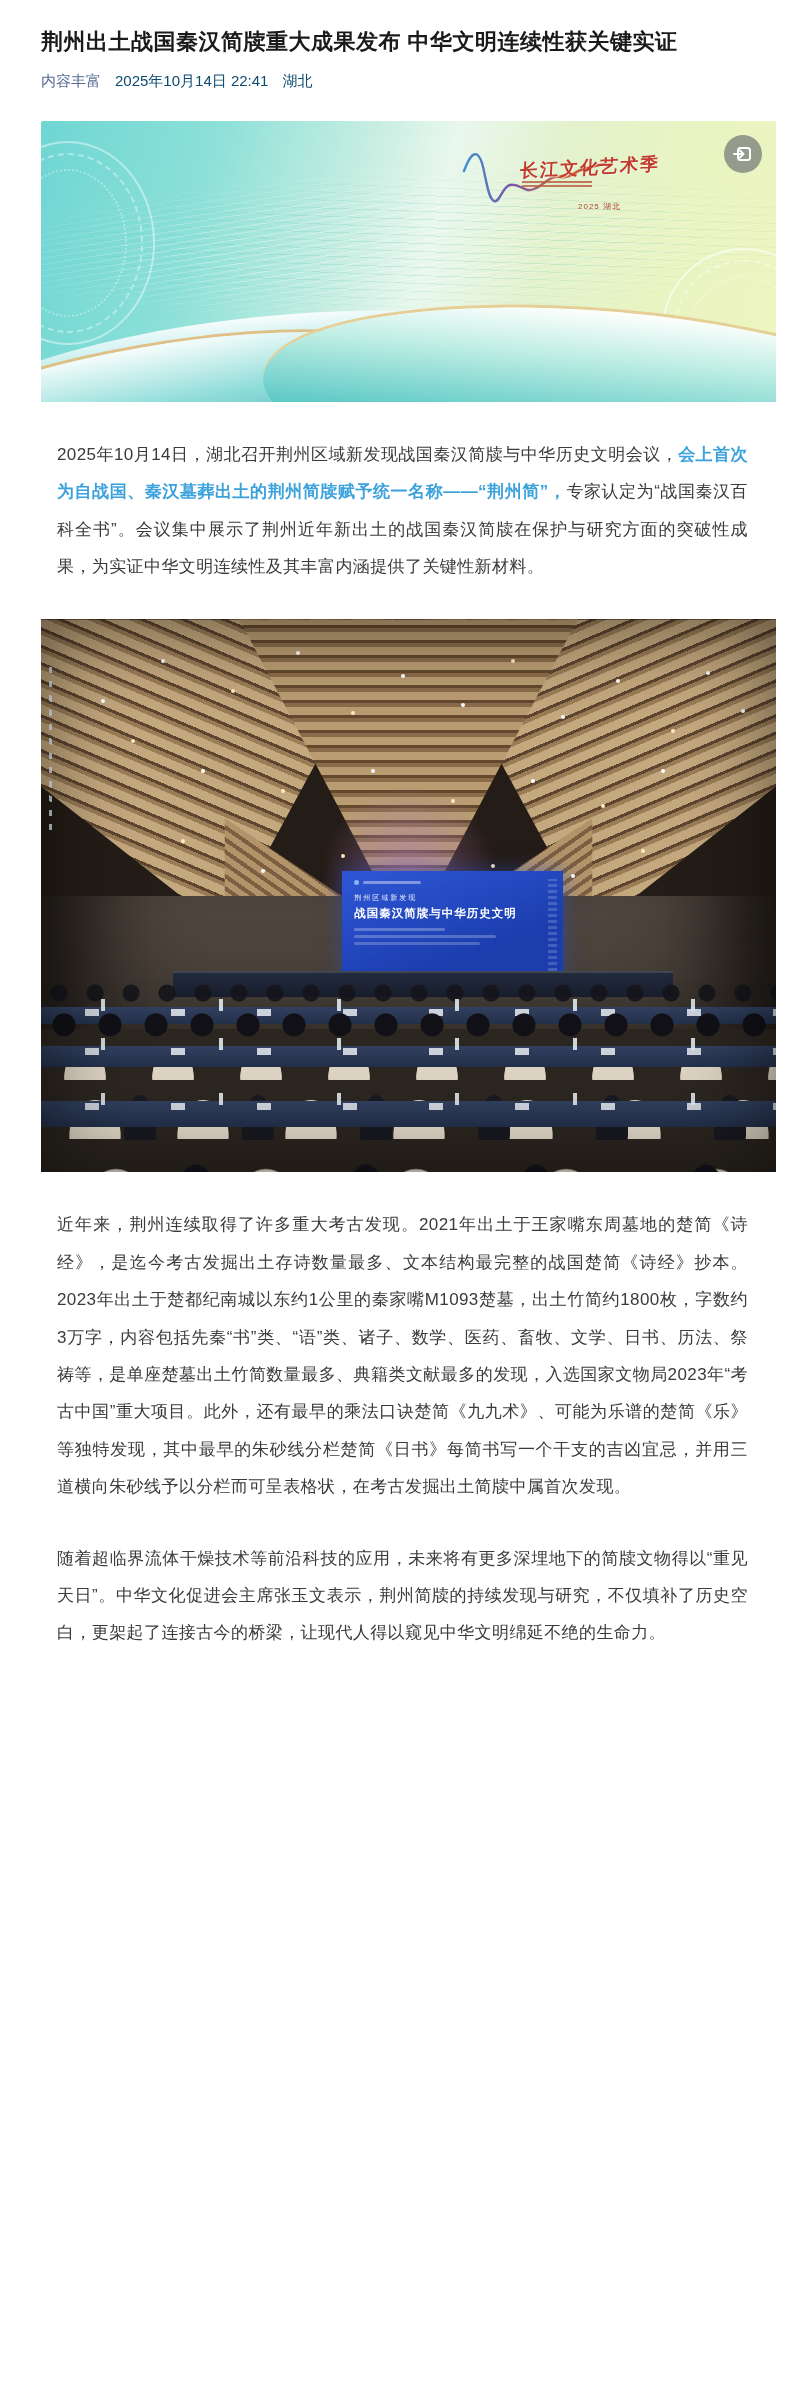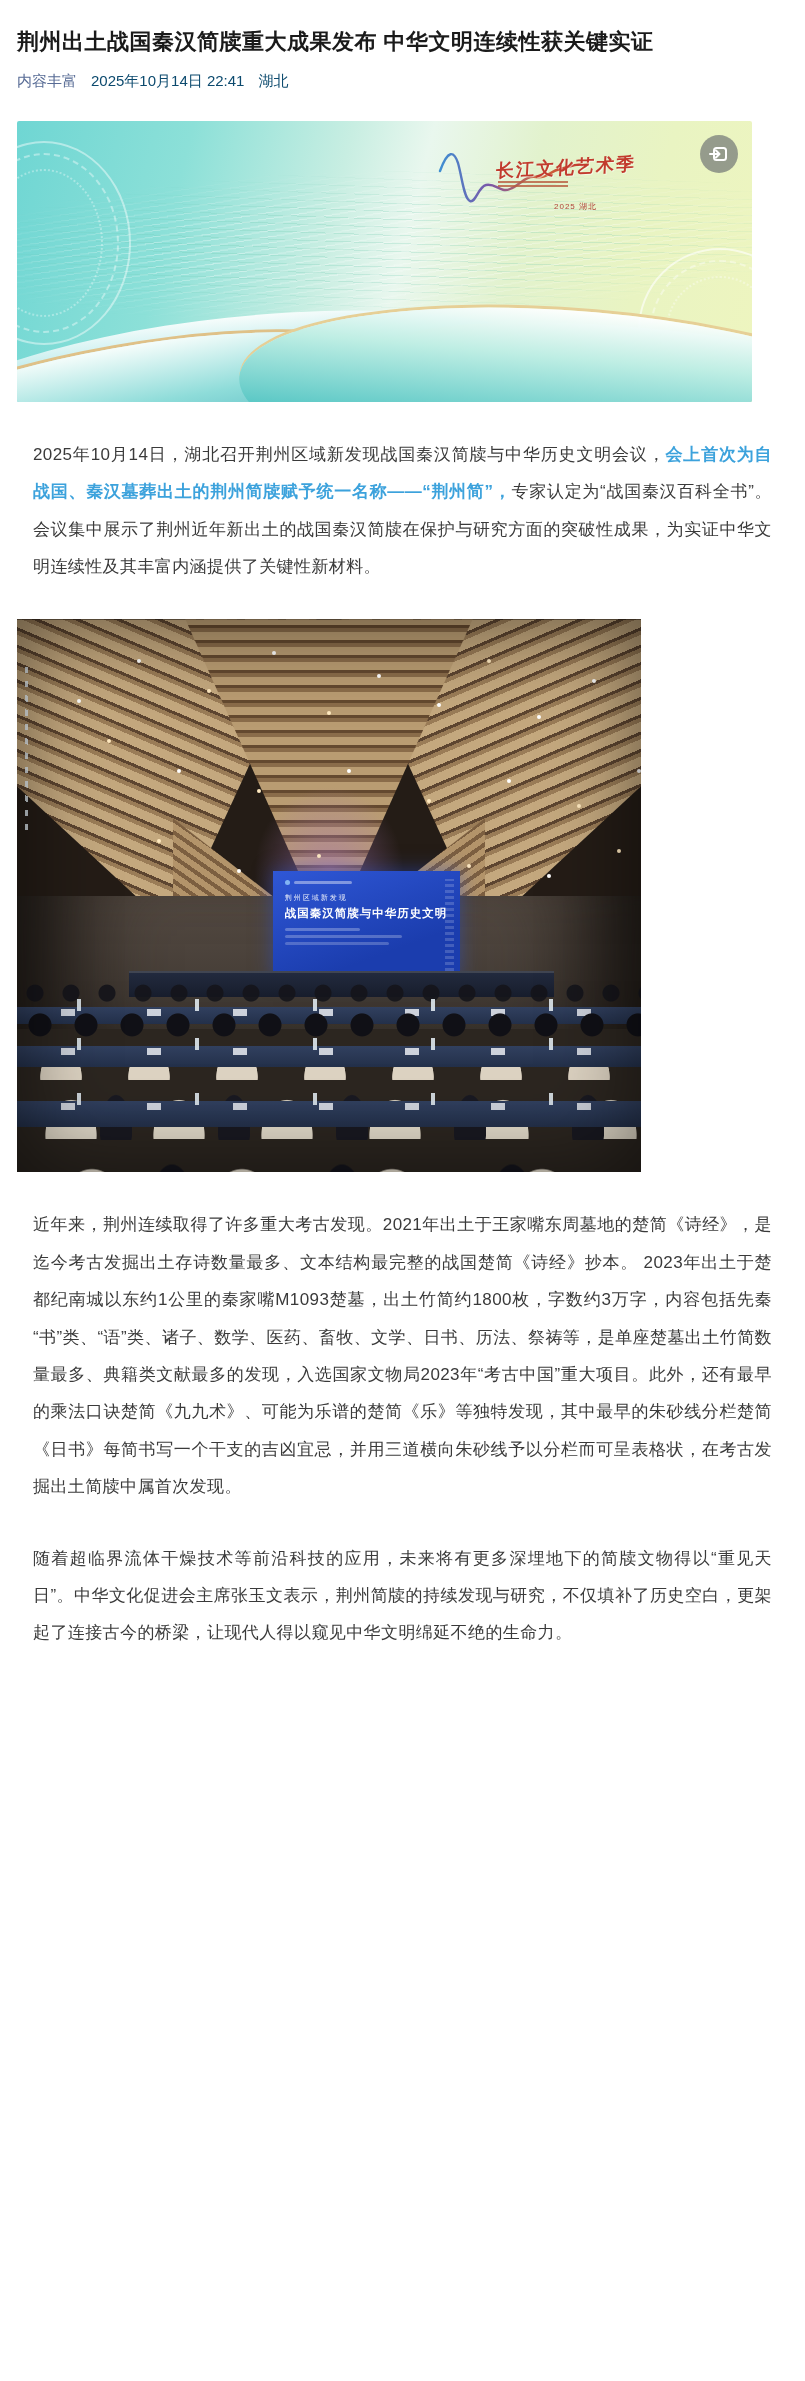--- a/index.html
+++ b/index.html
@@ -2,21 +2,21 @@
 <html lang="zh"><head>
 <meta charset="utf-8">
 <style>
   html,body{margin:0;padding:0;background:#ffffff;}
   body{
     width:805px;
     font-family:"Liberation Sans","DejaVu Sans",sans-serif;
     color:#353535;
     -webkit-font-smoothing:antialiased;
   }
-  .page{width:805px;box-sizing:border-box;padding:26px 17px 24px;}
+  .page{width:805px;box-sizing:border-box;padding:26px 41px 24px;}
   
   h1.title{
     margin:0 0 14px;
     font-size:22px;line-height:1.45;font-weight:700;color:#1a1a1a;letter-spacing:.5px;
   }
   .byline{display:flex;align-items:center;gap:14px;font-size:15px;margin-bottom:30px;}
   .byline .source{color:#576b95;text-decoration:none;cursor:pointer;}
   .byline .meta{color:#0c4a6e;}
   
   .banner{
@@ -63,21 +63,21 @@
     position:absolute;right:14px;top:14px;width:38px;height:38px;border-radius:50%;
     background:rgba(120,126,122,.75);display:flex;align-items:center;justify-content:center;cursor:pointer;
   }
   
   .para{
     margin:34px 16px;font-size:17px;line-height:2.2;text-align:justify;color:#3a3a3a;letter-spacing:.4px;
   }
   .para .hl{color:#3ca2dc;font-weight:700;cursor:pointer;}
   
   .photo{
-    position:relative;width:624px;height:553px;margin:26px 0 0;overflow:hidden;background:#2c2620;
+    position:relative;width:735px;height:553px;margin:26px 0 0;overflow:hidden;background:#2c2620;
   }
   .ph-ceiling{position:absolute;left:0;top:0;right:0;height:58%;background:#241c16;}
   .ph-ceiling .sec{position:absolute;inset:0;}
   .cl{clip-path:polygon(0 0,48% 0,25% 97%,0 52%);
       background:repeating-linear-gradient(23deg,#c4a87e 0 9px,#9a7c57 9px 13px,#5d4530 13px 16px);}
   .cr{clip-path:polygon(52% 0,100% 0,100% 52%,75% 97%);
       background:repeating-linear-gradient(-23deg,#c4a87e 0 9px,#9a7c57 9px 13px,#5d4530 13px 16px);}
   .cc{clip-path:polygon(27% 0,73% 0,50% 100%);
       background:repeating-linear-gradient(0deg,#b99c72 0 8px,#8a6c4a 8px 12px,#64492f 12px 15px);}
   .ccl{clip-path:polygon(25% 62%,50% 100%,25% 100%);

